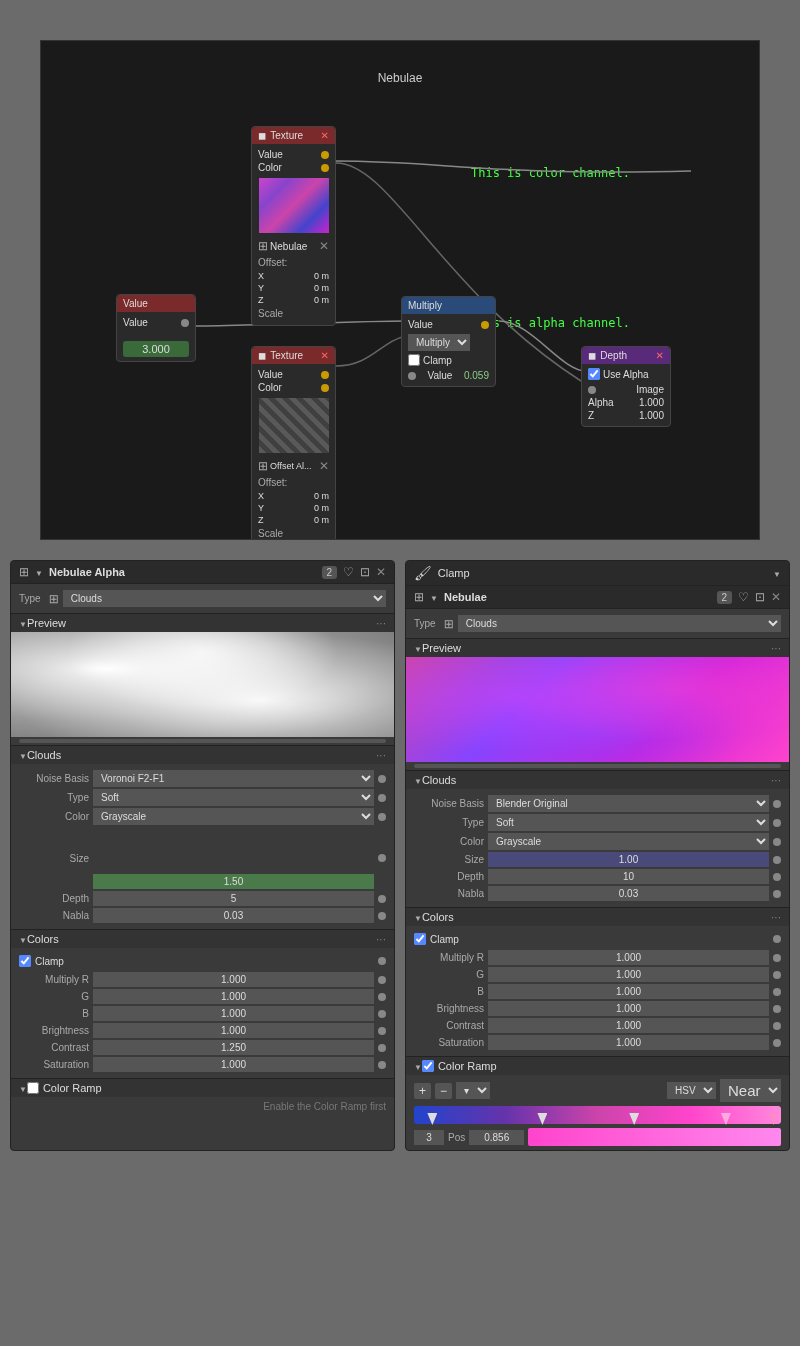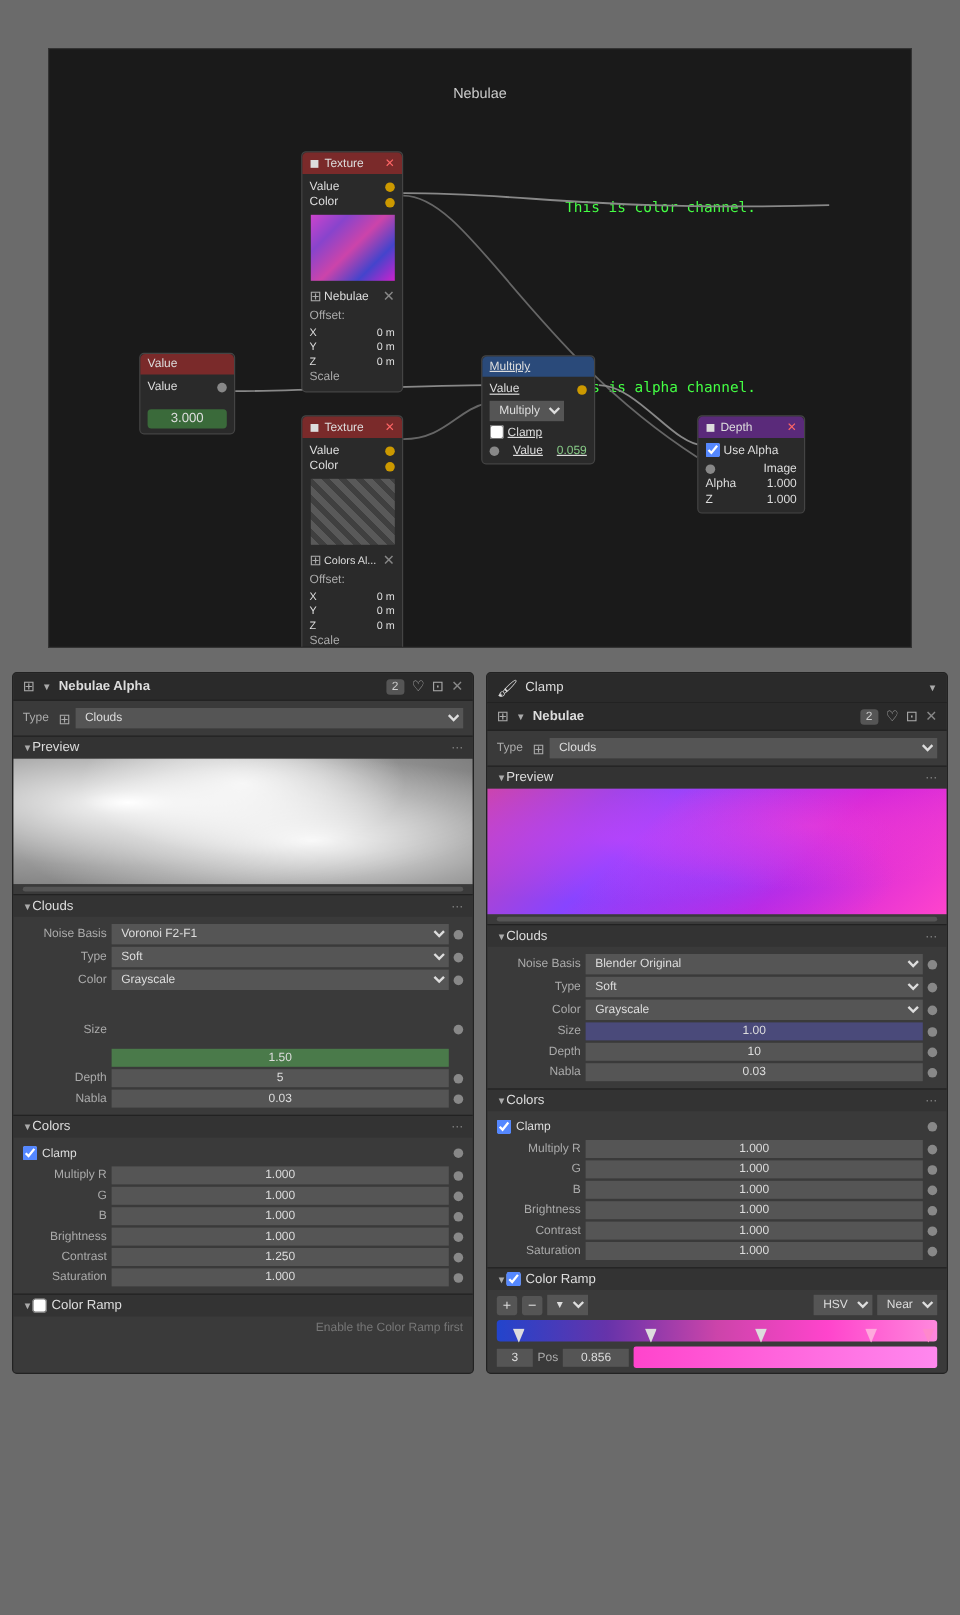--- a/index.html
+++ b/index.html
@@ -285,21 +285,21 @@
       display: flex;
       align-items: center;
       gap: 6px;
       border-bottom: 1px solid #222;
     }
     .brush-icon { font-size: 14px; }
     .near-dropdown {
       background: #555;
       border: none;
       color: #ddd;
-      font-size: 10px;
+      font-size: 15px;
       padding: 2px 4px;
       min-width: 45px;
     }
     .scrollbar-h {
       height: 4px;
       background: #555;
       margin: 2px 8px;
       border-radius: 2px;
     }
     .triangle { display: inline-block; }
@@ -375,21 +375,21 @@
     </div>
     <div class="node-body">
       <div class="node-row">
         <span>Value</span>
         <span class="socket gray"></span>
       </div>
       <div style="background:#3a6a3a;border-radius:3px;text-align:center;padding:2px;font-size:11px;margin-top:12px;">3.000</div>
     </div>
   </div>
 
-  <div class="node" style="left:360px;top:255px;width:95px;text-decoration:underline;">
+  <div class="node" style="left:360px;top:255px;width:95px;">
     <div class="node-header blue">
       <span>Multiply</span>
     </div>
     <div class="node-body">
       <div class="node-row">
         <span>Value</span>
         <span class="socket yellow"></span>
       </div>
       <select class="dropdown" style="margin:3px 0;font-size:10px;">
         <option>Multiply</option>
@@ -417,21 +417,21 @@
         <span>Value</span>
         <span class="socket yellow"></span>
       </div>
       <div class="node-row">
         <span>Color</span>
         <span class="socket yellow"></span>
       </div>
       <div class="texture-preview-2 node-preview"></div>
       <div style="display:flex;align-items:center;gap:2px;padding:2px 0;">
         <span class="grid-icon"></span>
-        <span style="font-size:9px;">Colors Al...</span>
+        <span style="font-size:9px;">Offset Al...</span>
         <span style="margin-left:auto;" class="close-x">✕</span>
       </div>
       <div style="font-size:10px;color:#aaa;padding:2px 0;">Offset:</div>
       <div class="node-row" style="font-size:9px;">
         <span>X</span>
         <span>0 m</span>
       </div>
       <div class="node-row" style="font-size:9px;">
         <span>Y</span>
         <span>0 m</span>

